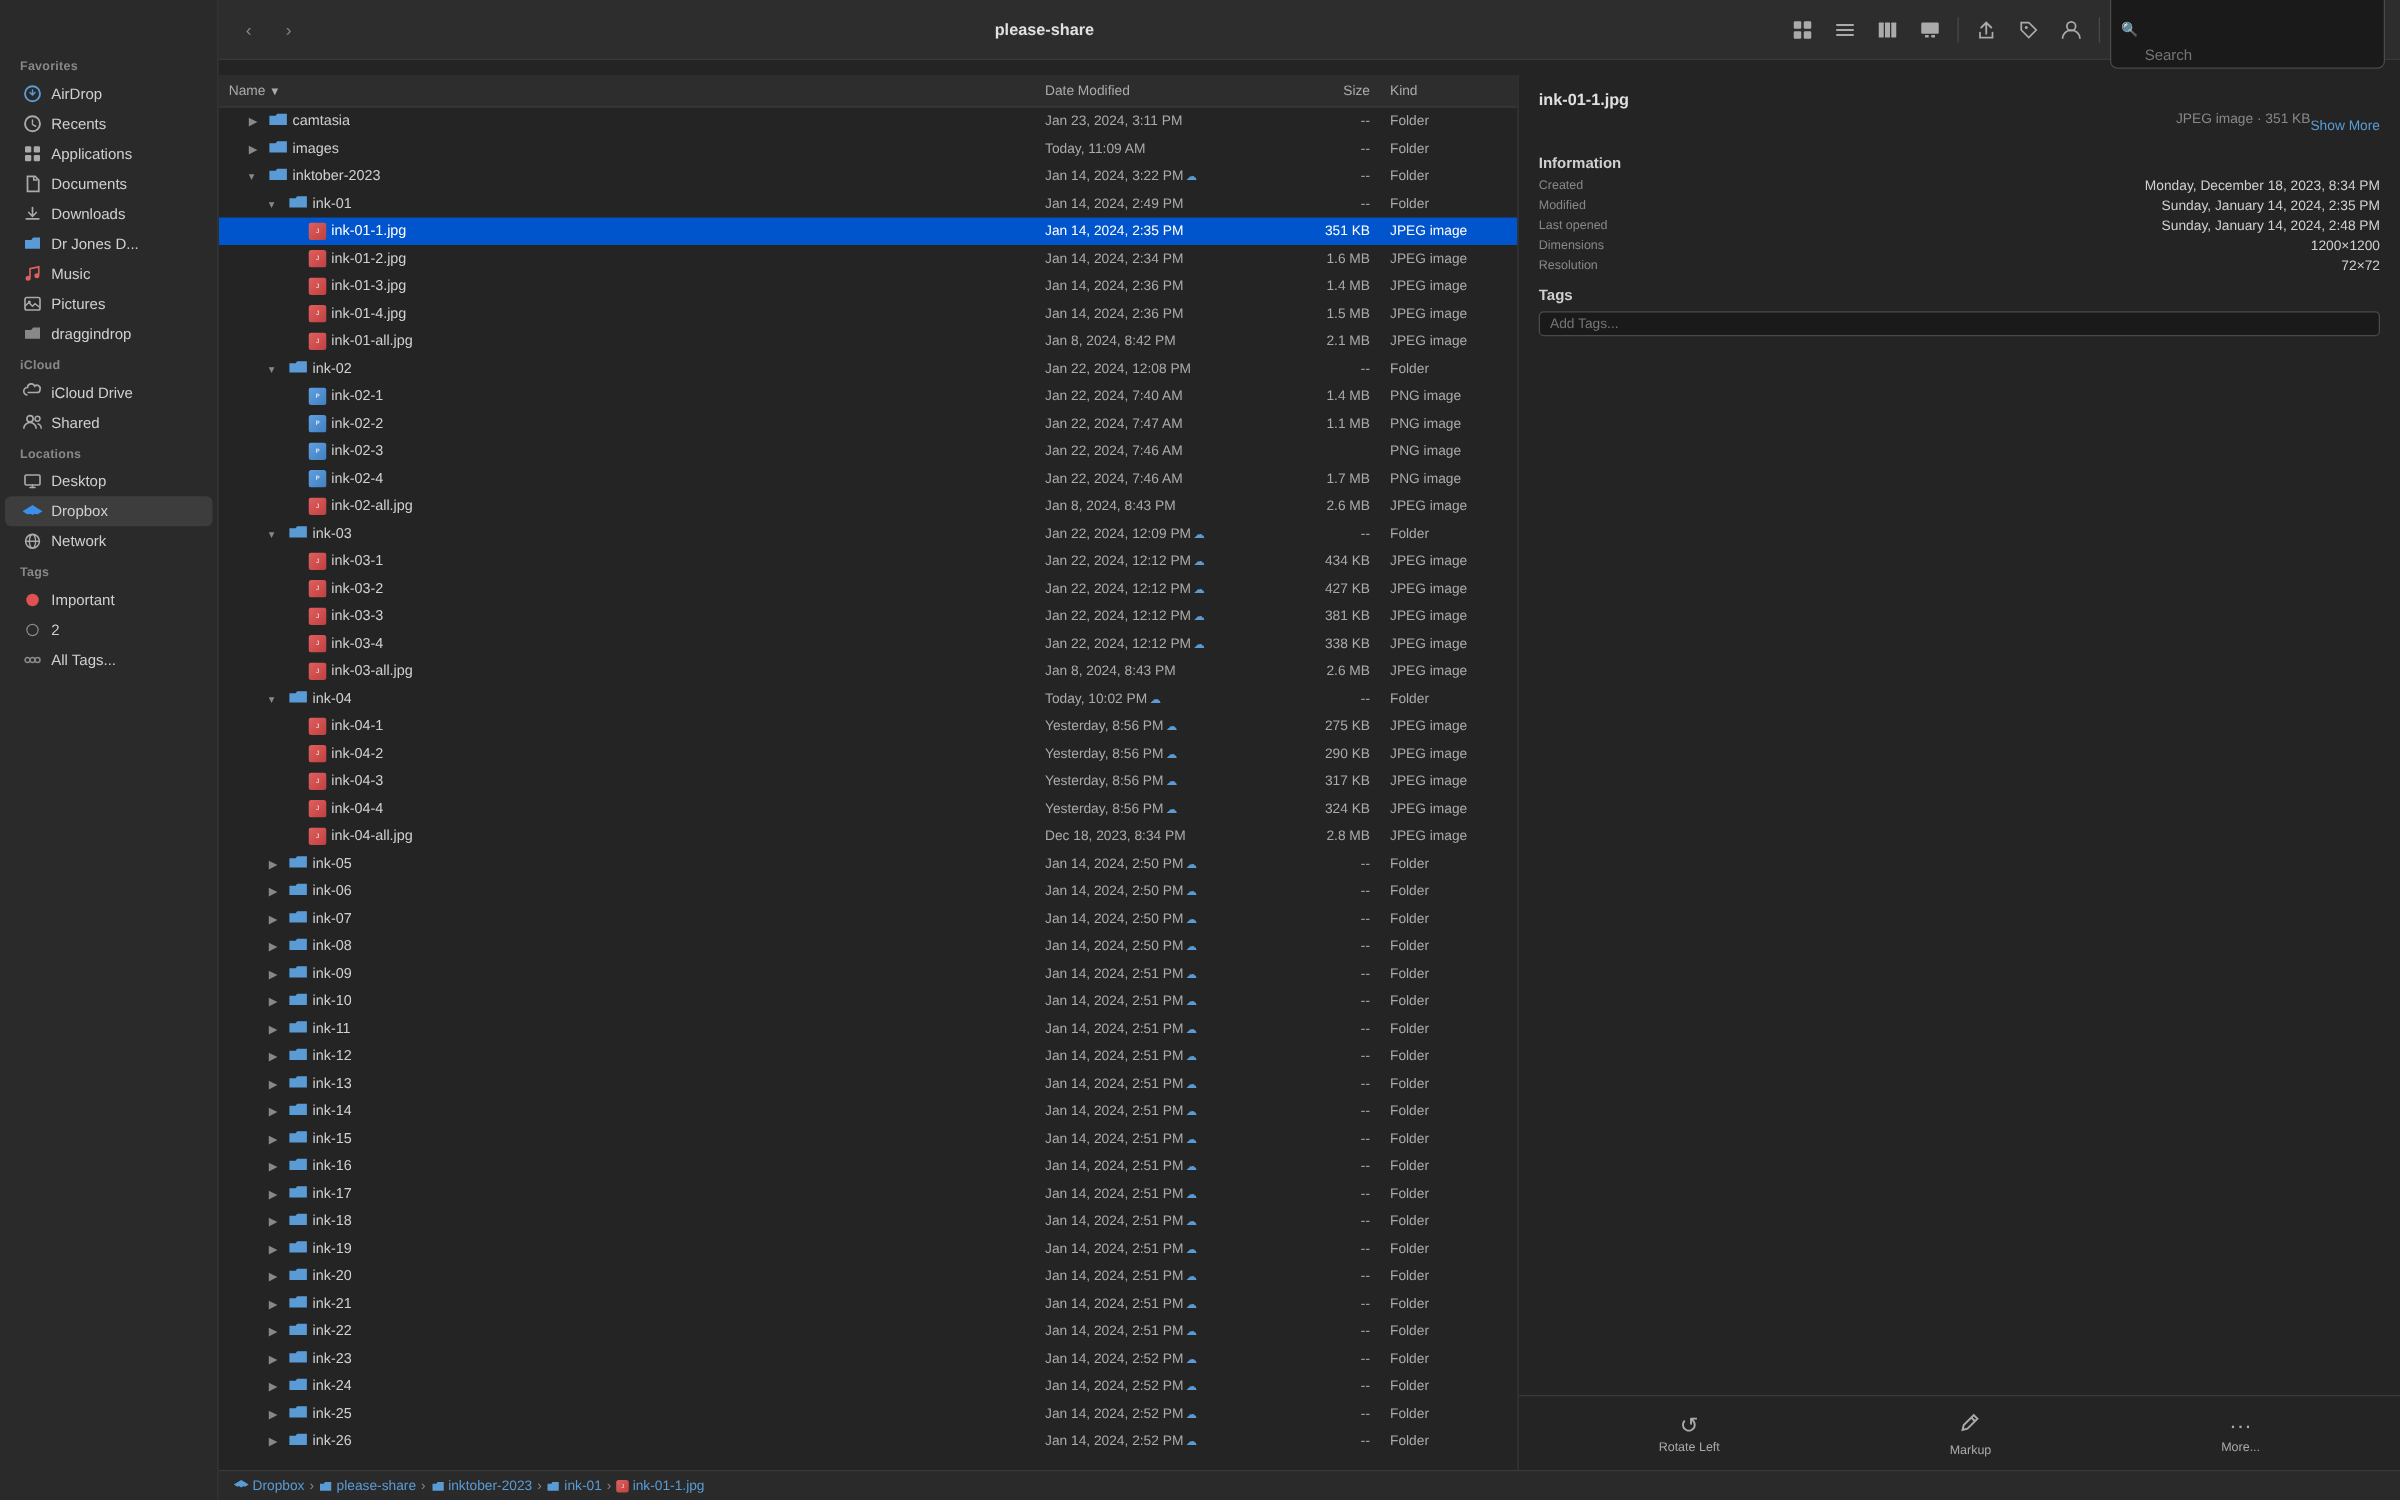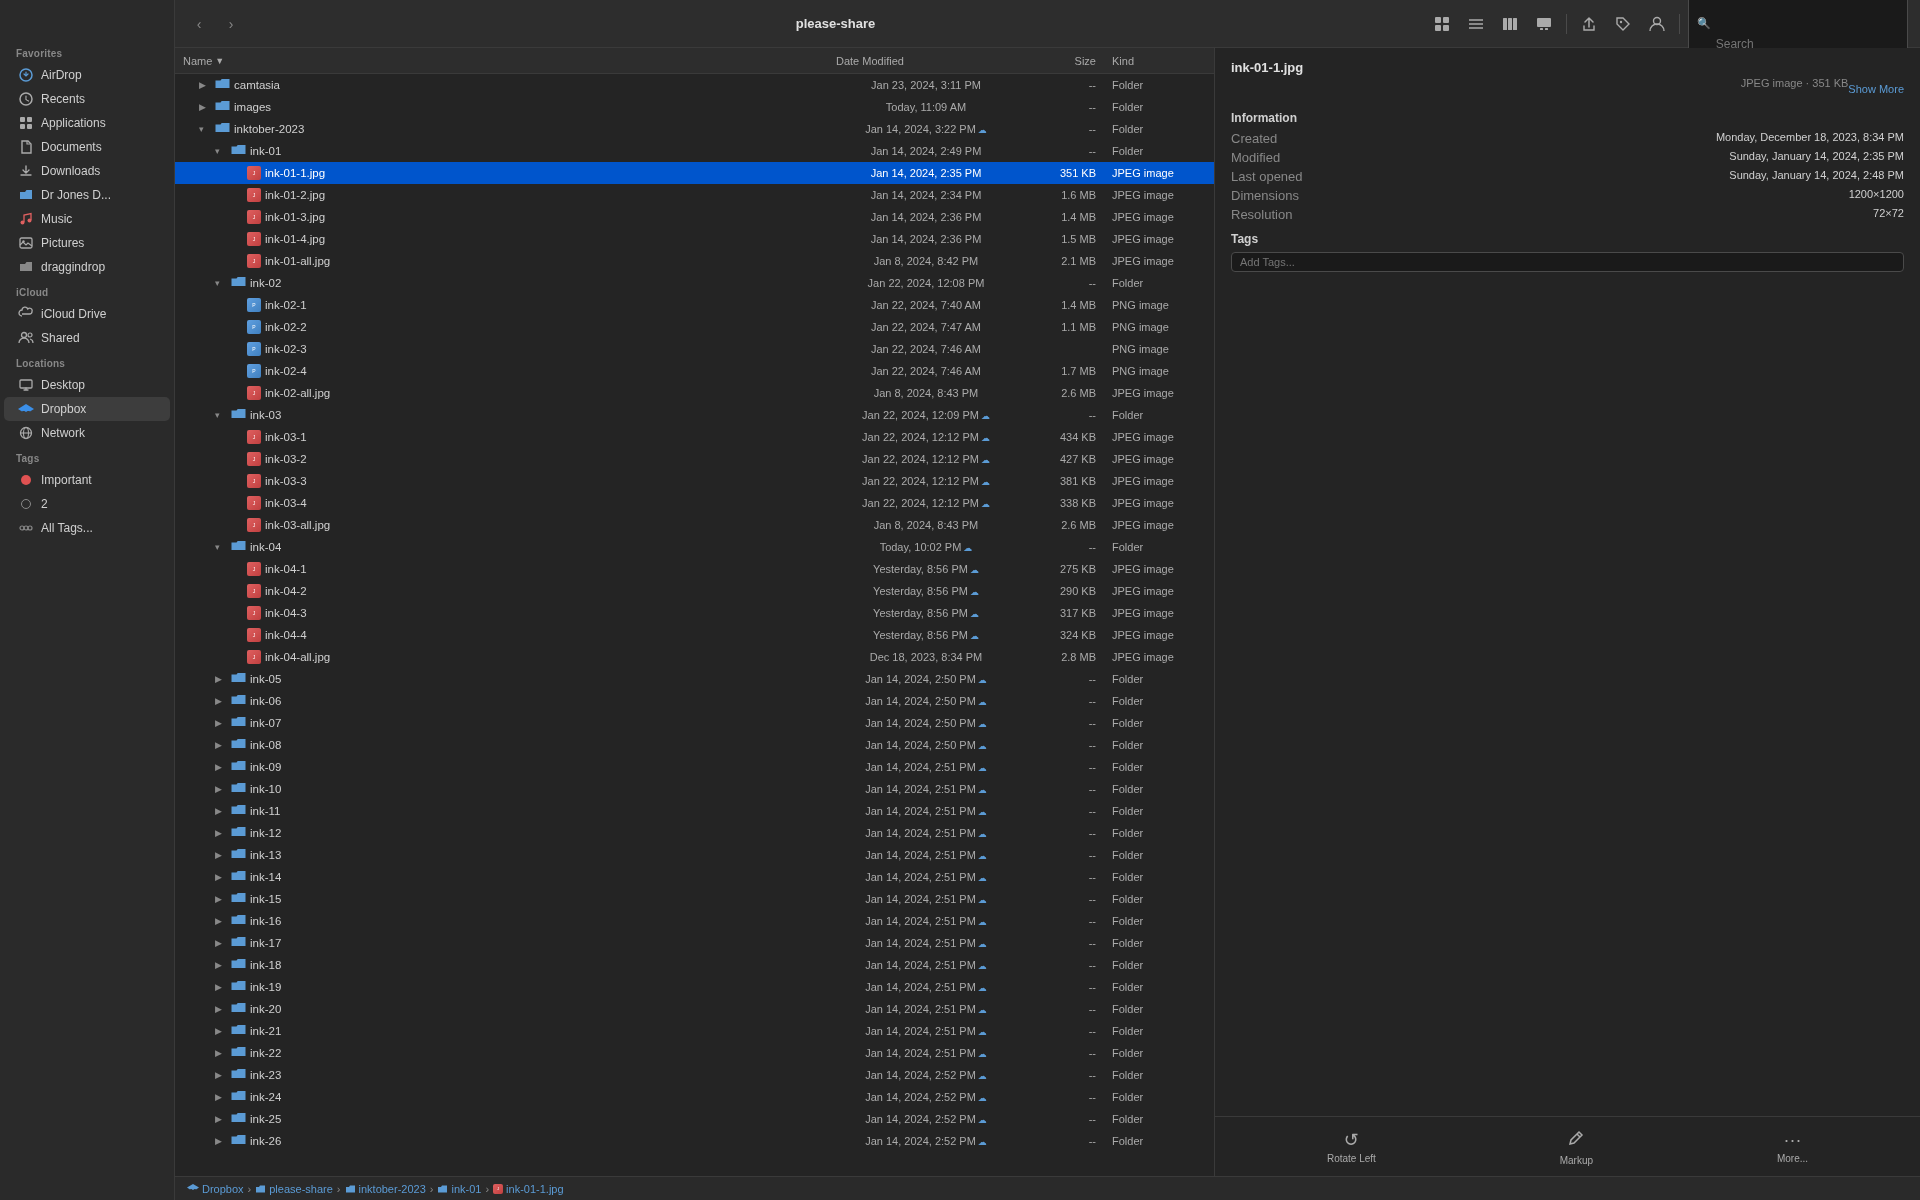--- a/index.html
+++ b/index.html
@@ -185,21 +185,21 @@
     .file-row.selected * { color: white !important; }
 
     .row-name {
       flex: 1;
       display: flex;
       align-items: center;
       gap: 4px;
       overflow: hidden;
       white-space: nowrap;
     }
-    .row-date { width: 180px; color: #aaa; font-size: 11px; text-align: center; }
+    .row-date { width: 180px; color: #aaa; font-size: 11px; }
     .row-size { width: 80px; color: #aaa; font-size: 11px; text-align: right; }
     .row-kind { width: 110px; color: #aaa; font-size: 11px; padding-left: 16px; }
     .row-label { font-size: 11.5px; color: #d0d0d0; overflow: hidden; text-overflow: ellipsis; white-space: nowrap; }
     .jpeg-icon {
       width: 14px;
       height: 14px;
       background: linear-gradient(135deg, #e06060 0%, #c04040 100%);
       border-radius: 2px;
       display: flex;
       align-items: center;
@@ -327,21 +327,21 @@
       color: #d0d0d0;
       margin-bottom: 6px;
       clear: both;
     }
     .info-row {
       display: flex;
       justify-content: space-between;
       margin-bottom: 4px;
     }
     .info-label {
-      font-size: 13px;
+      font-size: 10px;
       color: #888;
     }
     .info-value {
       font-size: 11px;
       color: #d0d0d0;
       text-align: right;
     }
     .tags-section { margin-top: 10px; }
     .tags-input {
       background: #1a1a1a;
@@ -648,21 +648,21 @@
       </div>
       <div style="width:1px;height:20px;background:#4a4a4a;margin:0 2px;"></div>
       <div class="search-box">
         <span class="search-icon-sm">🔍</span>
         <input type="text" placeholder="Search" style="">
       </div>
     </div>
   </div>
 
   <div class="file-area" style="flex:1;overflow:hidden;display:flex;flex-direction:column;">
-    <div style="display:flex;flex:1;overflow:hidden;">
+    <div style="display:flex;flex:1;overflow:hidden;margin-top:12px;">
 
       <div class="file-list-container">
 
         <div class="col-header">
           <div class="col-name">
             <span>Name</span>
             <span class="sort-arrow">▼</span>
           </div>
           <div class="col-date">Date Modified</div>
           <div class="col-size">Size</div>

